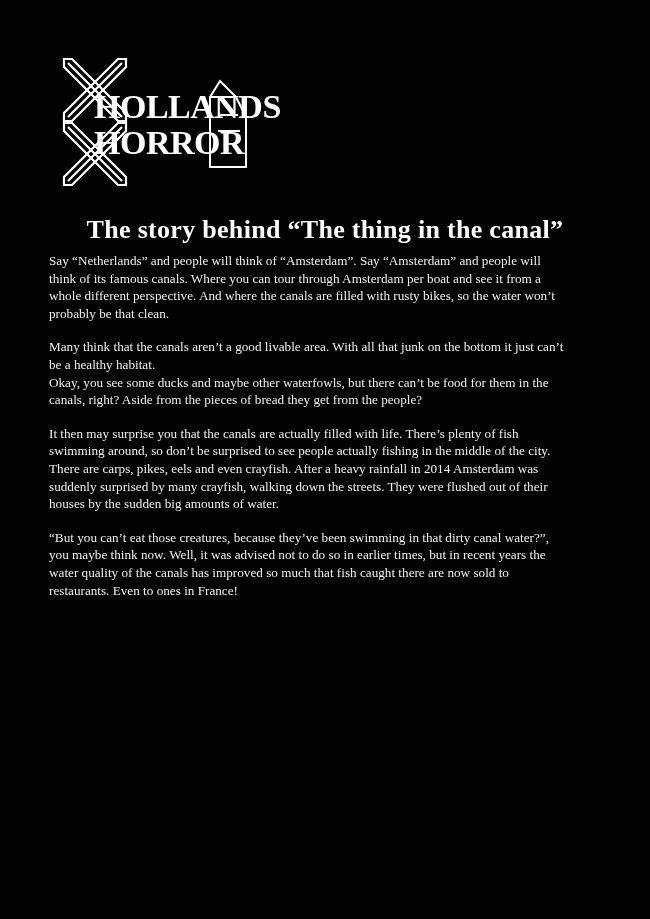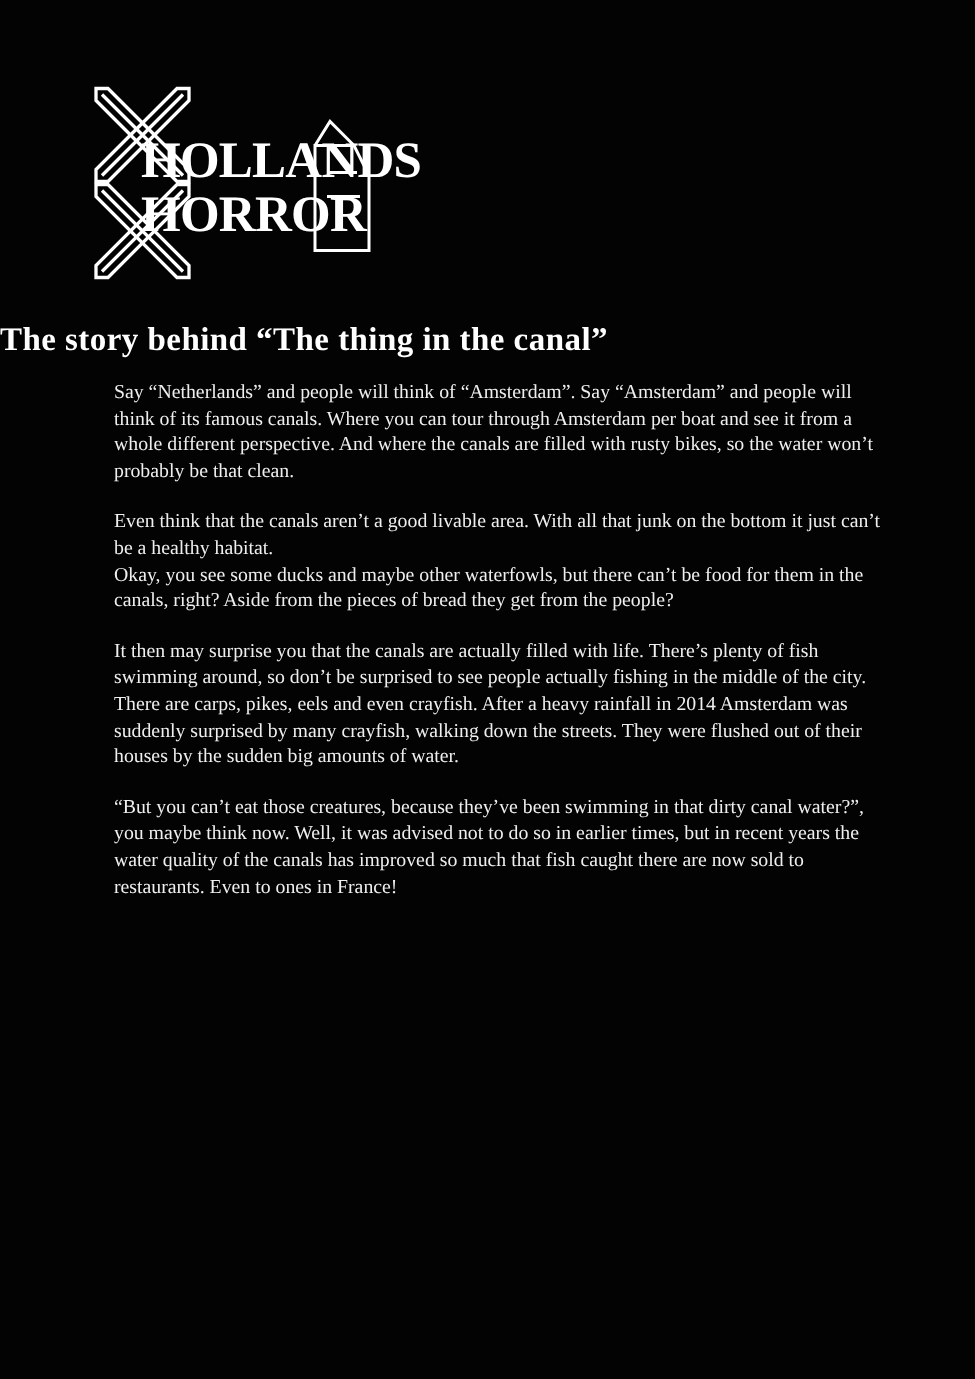--- a/index.html
+++ b/index.html
@@ -32,31 +32,32 @@
   .logo-svg {
     display: block;
   }
 
   
   .title {
     position: absolute;
     left: 0;
     top: 198px;
     width: 650px;
+    text-align: center;
     font-family: "Liberation Serif", serif;
-    font-size: 22px;
+    font-size: 26px;
     font-weight: bold;
     letter-spacing: 0.3px;
     color: #ffffff;
   }
 
   
   .article {
     position: absolute;
-    left: 76px;
+    left: 49px;
     top: 252px;
     width: 522px;
     font-family: "Liberation Serif", serif;
     font-size: 13.2px;
     line-height: 17.6px;
     color: #efefef;
     text-align: left;
   }
   .article p {
     margin: 0 0 16px 0;
@@ -95,19 +96,19 @@
 
       <text x="34" y="63" font-family="Liberation Serif, serif" font-size="34" font-weight="bold" fill="#ffffff" letter-spacing="-0.5">HOLLANDSE</text>
       <text x="34" y="99" font-family="Liberation Serif, serif" font-size="34" font-weight="bold" fill="#ffffff" letter-spacing="-0.5">HORROR</text>
     </svg>
   </div>
 
   <h1 class="title">The story behind “The thing in the canal”</h1>
 
   <div class="article">
     <p>Say “Netherlands” and people will think of “Amsterdam”. Say “Amsterdam” and people will think of its famous canals. Where you can tour through Amsterdam per boat and see it from a whole different perspective. And where the canals are filled with rusty bikes, so the water won’t probably be that clean.</p>
-    <p style="white-space: pre-line;">Even think that the canals aren’t a good livable area. With all that junk on the bottom it just can’t be a healthy habitat.
+    <p style="white-space: pre-line;">Many think that the canals aren’t a good livable area. With all that junk on the bottom it just can’t be a healthy habitat.
 Okay, you see some ducks and maybe other waterfowls, but there can’t be food for them in the canals, right? Aside from the pieces of bread they get from the people?</p>
     <p>It then may surprise you that the canals are actually filled with life. There’s plenty of fish swimming around, so don’t be surprised to see people actually fishing in the middle of the city. There are carps, pikes, eels and even crayfish. After a heavy rainfall in 2014 Amsterdam was suddenly surprised by many crayfish, walking down the streets. They were flushed out of their houses by the sudden big amounts of water.</p>
     <p>“But you can’t eat those creatures, because they’ve been swimming in that dirty canal water?”, you maybe think now. Well, it was advised not to do so in earlier times, but in recent years the water quality of the canals has improved so much that fish caught there are now sold to restaurants. Even to ones in France!</p>
   </div>
 
 </div>
 
 </body></html>

